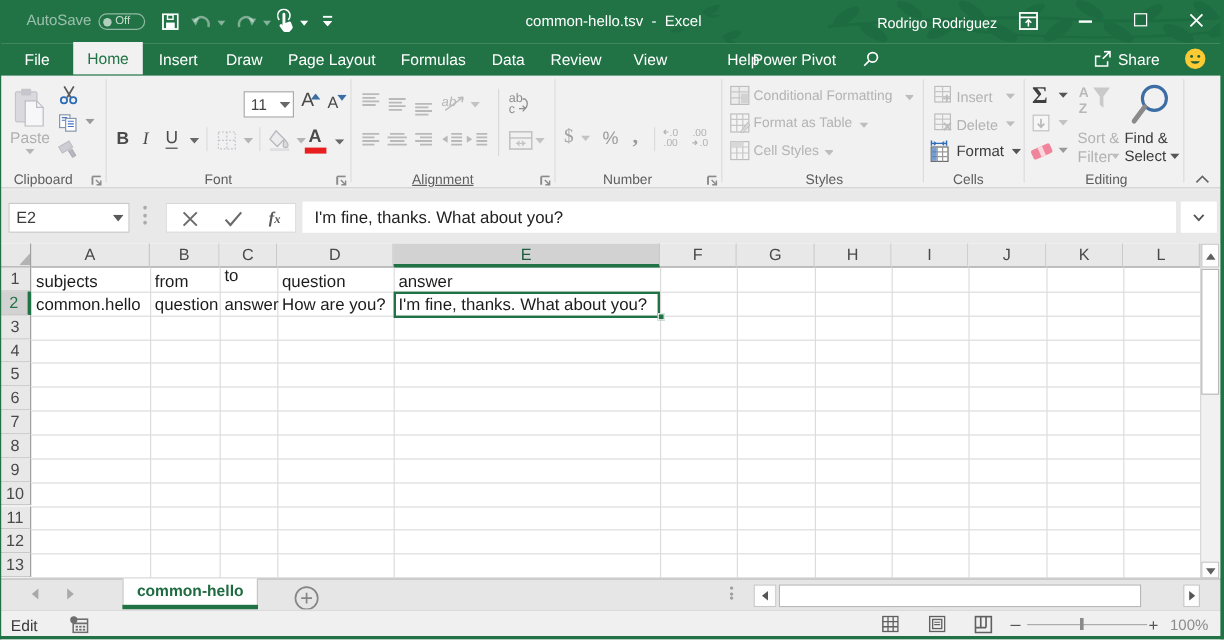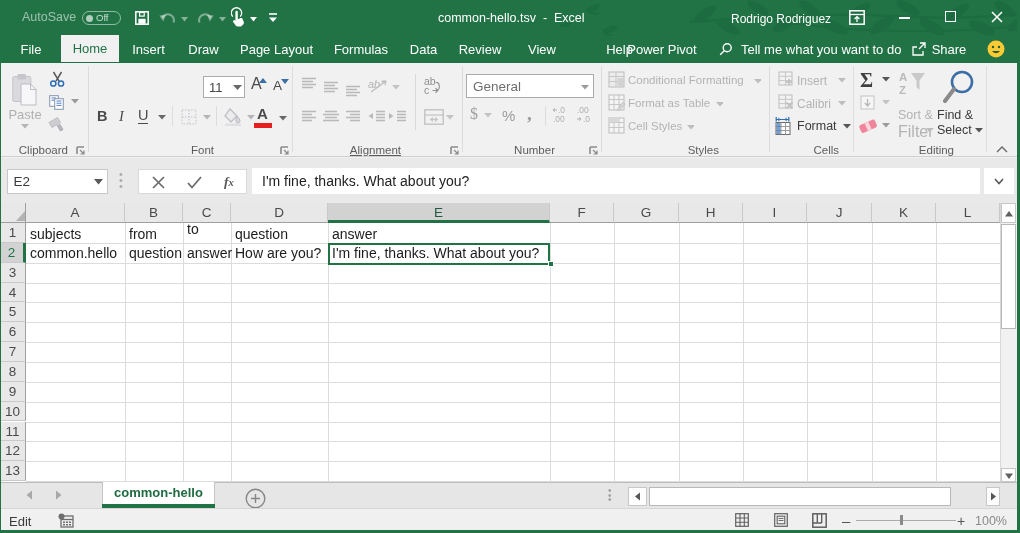--- a/index.html
+++ b/index.html
@@ -8,21 +8,21 @@
   .abs { position:absolute; }
   
   #titlebar { position:absolute; left:0; top:0; width:1020px; height:36px; background:#217346; overflow:hidden; }
   .tb-txt { position:absolute; color:#fff; font-size:13px; white-space:nowrap; }
   
   #tabrow { position:absolute; left:0; top:36px; width:1020px; height:27px; background:#217346; z-index:5; }
   .rtab { position:absolute; top:0; height:26px; line-height:27px; color:#fff; font-size:13px; text-align:center; white-space:nowrap; }
   
   #ribbon { position:absolute; left:0; top:62px; width:1020px; height:95px; background:#f1f1f1; border-bottom:1px solid #cfcfcf; }
   .gsep { position:absolute; top:4px; width:1px; height:86px; background:#dcdcdc; }
-  .glabel { position:absolute; top:82px; font-size:11.5px; color:#5d5d5d; text-align:right; white-space:nowrap; }
+  .glabel { position:absolute; top:82px; font-size:11.5px; color:#5d5d5d; text-align:center; white-space:nowrap; }
   .dlg { position:absolute; width:10px; height:10px; }
   .dlg svg { display:block; }
   .gray { color:#b3b3b3; }
   
   #fbar { position:absolute; left:0; top:158px; width:1020px; height:45px; background:#e9e9e9; }
   .whitebox { position:absolute; background:#fff; }
   
   #grid { position:absolute; left:0; top:203px; width:1020px; height:279px; background:#fff; }
   .colhead { position:absolute; top:0; height:20px; background:#e8e8e8; border-right:1px solid #c9c9c9; border-bottom:1px solid #9f9f9f; color:#4a4a4a; font-size:13.5px; text-align:center; line-height:20px; }
   .rowhead { position:absolute; left:0; width:26px; background:#e8e8e8; border-right:1px solid #9f9f9f; border-bottom:1px solid #c9c9c9; color:#4a4a4a; font-size:13.5px; text-align:center; }
@@ -120,21 +120,20 @@
   <div class="rtab" style="left:330px;width:62px;">Formulas</div>
   <div class="rtab" style="left:406px;width:35px;">Data</div>
   <div class="rtab" style="left:457px;width:46px;">Review</div>
   <div class="rtab" style="left:521px;width:42px;">View</div>
   <div class="rtab" style="left:575px;width:31px;margin-left:29px;">Help</div>
   <div class="rtab" style="left:626px;width:72px;">Power Pivot</div>
   <svg class="abs" style="left:719px;top:6px" width="14" height="14" viewBox="0 0 14 14">
     <circle cx="8.2" cy="5.8" r="4" fill="none" stroke="#fff" stroke-width="1.4"></circle>
     <path d="M5.2,8.8 L1.2,12.8" stroke="#fff" stroke-width="1.4"></path>
   </svg>
-  <div class="rtab" style="left:741px;width:155px;">Tell me what you want to do</div>
   <svg class="abs" style="left:912px;top:6px" width="15" height="14" viewBox="0 0 15 14">
     <path d="M5,5 h-4 v8 h10 v-4" fill="none" stroke="#fff" stroke-width="1.3"></path>
     <path d="M8,1 h5 v5 M13,1 L7,7" fill="none" stroke="#fff" stroke-width="1.3"></path>
   </svg>
   <div class="rtab" style="left:930px;width:38px;">Share</div>
   <svg class="abs" style="left:987px;top:4px" width="18" height="18">
     <circle cx="9" cy="9" r="8.5" fill="#fccb34"></circle>
     <circle cx="6" cy="7" r="1.2" fill="#1e5c38"></circle>
       <circle cx="12" cy="7" r="1.2" fill="#1e5c38"></circle>
     <path d="M5,11 a4.5,4 0 0 0 8,0 z" fill="#1e5c38"></path>
@@ -288,26 +287,20 @@
   <svg class="abs" style="left:424px;top:47px" width="20" height="16" viewBox="0 0 20 16">
     <rect x="0.8" y="0.8" width="18.4" height="14.4" fill="none" stroke="#c3c3c3" stroke-width="1.4"></rect>
     <path d="M0.8,6 h18.4" stroke="#c3c3c3" stroke-width="1.2"></path>
     <path d="M6,10.5 h8 M7,10.5 l2,-2 m-2,2 l2,2 M13,10.5 l-2,-2 m2,2 l-2,2" stroke="#c3c3c3" stroke-width="1.1" fill="none"></path>
   </svg>
   <svg class="abs" style="left:446px;top:53px" width="8" height="5">
       <path d="M0,0 h8 l-4,4.5 z" fill="#c3c3c3"></path>
     </svg>
   <div class="glabel" style="left:337px;width:64px;text-decoration:underline;">Alignment</div>
 
-  <div class="abs" style="left:466px;top:12px;width:128px;height:24px;background:#fff;border:1px solid #ababab;">
-    <div class="abs" style="left:6px;top:4px;font-size:13.5px;color:#6e6e6e;">General</div>
-    <svg class="abs" style="left:114px;top:10px" width="8" height="5">
-        <path d="M0,0 h8 l-4,4.5 z" fill="#9b9b9b"></path>
-      </svg>
-  </div>
   <div class="abs" style="left:470px;top:43px;font-size:16px;color:#a0a0a0;font-family:'Liberation Serif',serif;">$</div>
   <svg class="abs" style="left:484px;top:51px" width="8" height="5">
       <path d="M0,0 h8 l-4,4.5 z" fill="#c3c3c3"></path>
     </svg>
   <div class="abs" style="left:502px;top:45px;font-size:15px;color:#9b9b9b;">%</div>
   <div class="abs" style="left:527px;top:41px;font-size:19px;font-weight:bold;color:#9b9b9b;font-family:'Liberation Serif',serif;">,</div>
   <div class="abs" style="left:545px;top:44px;width:1px;height:20px;background:#dcdcdc;"></div>
   <svg class="abs" style="left:552px;top:44px" width="20" height="18" viewBox="0 0 20 18">
     <text x="1" y="16" font-size="8.5" fill="#b0b0b0">.00</text>
     <text x="6" y="7" font-size="8.5" fill="#b0b0b0">.0</text>
@@ -356,21 +349,21 @@
   </svg>
   <div class="abs gray" style="left:797px;top:12px;font-size:12px;">Insert</div>
   <svg class="abs" style="left:838px;top:16px" width="8" height="5">
       <path d="M0,0 h8 l-4,4.5 z" fill="#bdbdbd"></path>
     </svg>
   <svg class="abs" style="left:778px;top:32px" width="16" height="16" viewBox="0 0 16 16">
     <rect x="1" y="1" width="13" height="13" fill="#f2f2f2" stroke="#bdbdbd"></rect>
     <path d="M1,5.3 h13 M1,9.6 h13 M7.5,1 v13" stroke="#c6c6c6"></path>
     <path d="M8.5,8.5 l6,6 M14.5,8.5 l-6,6" stroke="#bdbdbd" stroke-width="1.6"></path>
   </svg>
-  <div class="abs gray" style="left:797px;top:35px;font-size:12px;">Calibri</div>
+  <div class="abs gray" style="left:797px;top:35px;font-size:12px;">Delete</div>
   <svg class="abs" style="left:838px;top:39px" width="8" height="5">
       <path d="M0,0 h8 l-4,4.5 z" fill="#bdbdbd"></path>
     </svg>
   <svg class="abs" style="left:775px;top:54px" width="20" height="19" viewBox="0 0 20 19">
     <path d="M1,3.5 h13 M1.2,1 l0,4.5 M13.8,1 l0,4.5" stroke="#2f6db8" stroke-width="1.2" fill="none"></path>
     <path d="M5,3.5 l-1.8,-1.5 m1.8,1.5 l-1.8,1.5 M10,3.5 l1.8,-1.5 m-1.8,1.5 l1.8,1.5" stroke="#2f6db8" stroke-width="1" fill="none"></path>
     <rect x="1" y="6.5" width="14" height="12" fill="#fff" stroke="#6b6b6b"></rect>
     <path d="M1,10.5 h14 M1,14.5 h14 M6,6.5 v12 M10.5,6.5 v12" stroke="#9a9a9a"></path>
     <rect x="1.5" y="7" width="4" height="11" fill="#4a7fc0" opacity="0.75"></rect>
   </svg>
@@ -399,21 +392,21 @@
   </svg>
   <svg class="abs" style="left:882px;top:61px" width="8" height="5">
       <path d="M0,0 h8 l-4,4.5 z" fill="#9a9a9a"></path>
     </svg>
   <svg class="abs" style="left:899px;top:8px" width="28" height="28" viewBox="0 0 28 28">
     <text x="0" y="11" font-size="11.5" fill="#b9b9b9" font-weight="bold">A</text>
     <text x="0" y="24" font-size="11.5" fill="#b9b9b9" font-weight="bold">Z</text>
     <path d="M12,3 h14 l-5.5,7.5 v9.5 l-3,-3 v-6.5 z" fill="#c9c9c9"></path>
   </svg>
   <div class="abs gray" style="left:898px;top:46px;font-size:12.5px;">Sort &amp;</div>
-  <div class="abs gray" style="left:898px;top:61px;font-size:16px;text-align:center;">Filter</div>
+  <div class="abs gray" style="left:898px;top:61px;font-size:13px;text-align:center;">Filter</div>
   <svg class="abs" style="left:926px;top:66px" width="7" height="5">
       <path d="M0,0 h7 l-3.5,4.5 z" fill="#bdbdbd"></path>
     </svg>
   <svg class="abs" style="left:943px;top:8px" width="32" height="36" viewBox="0 0 32 36">
     <circle cx="19" cy="12" r="10" fill="none" stroke="#3c6ea5" stroke-width="2.6"></circle>
     <path d="M11,19 L2,31" stroke="#8a8a8a" stroke-width="4" stroke-linecap="round"></path>
   </svg>
   <div class="abs" style="left:937px;top:46px;font-size:12.5px;color:#3b3b3b;">Find &amp;</div>
   <div class="abs" style="left:937px;top:61px;font-size:12.5px;color:#3b3b3b;">Select</div>
   <svg class="abs" style="left:975px;top:66px" width="8" height="5">

